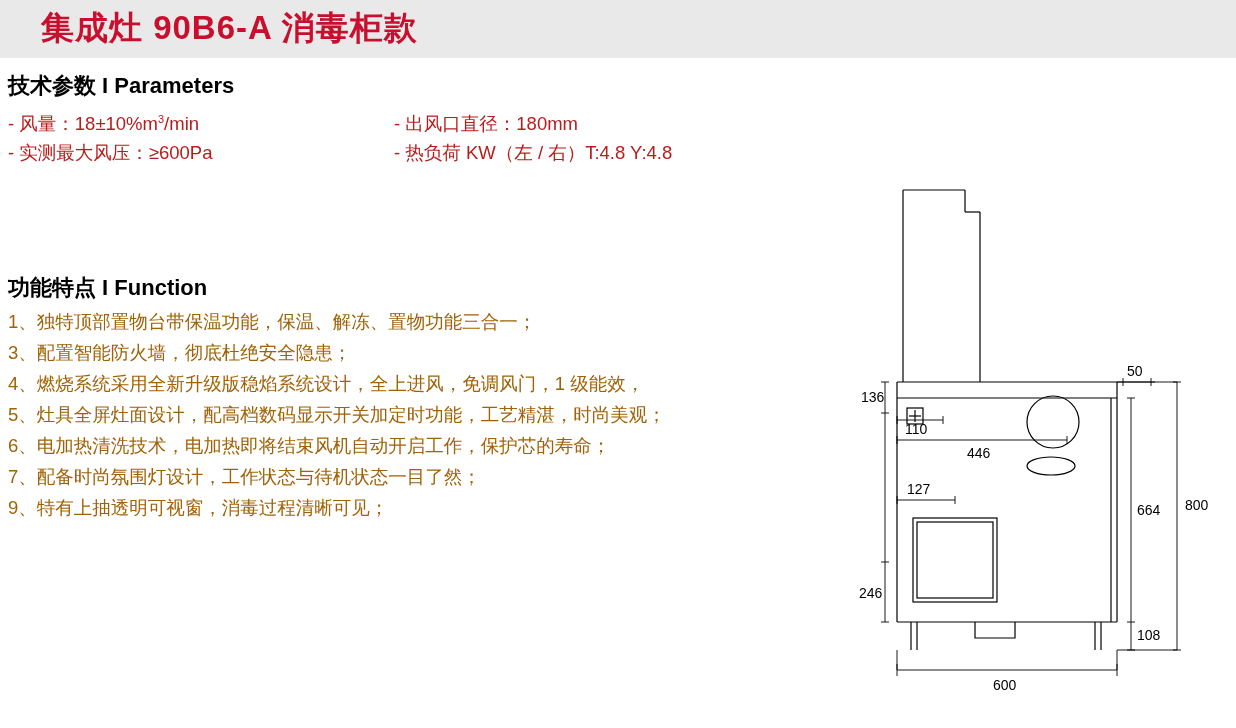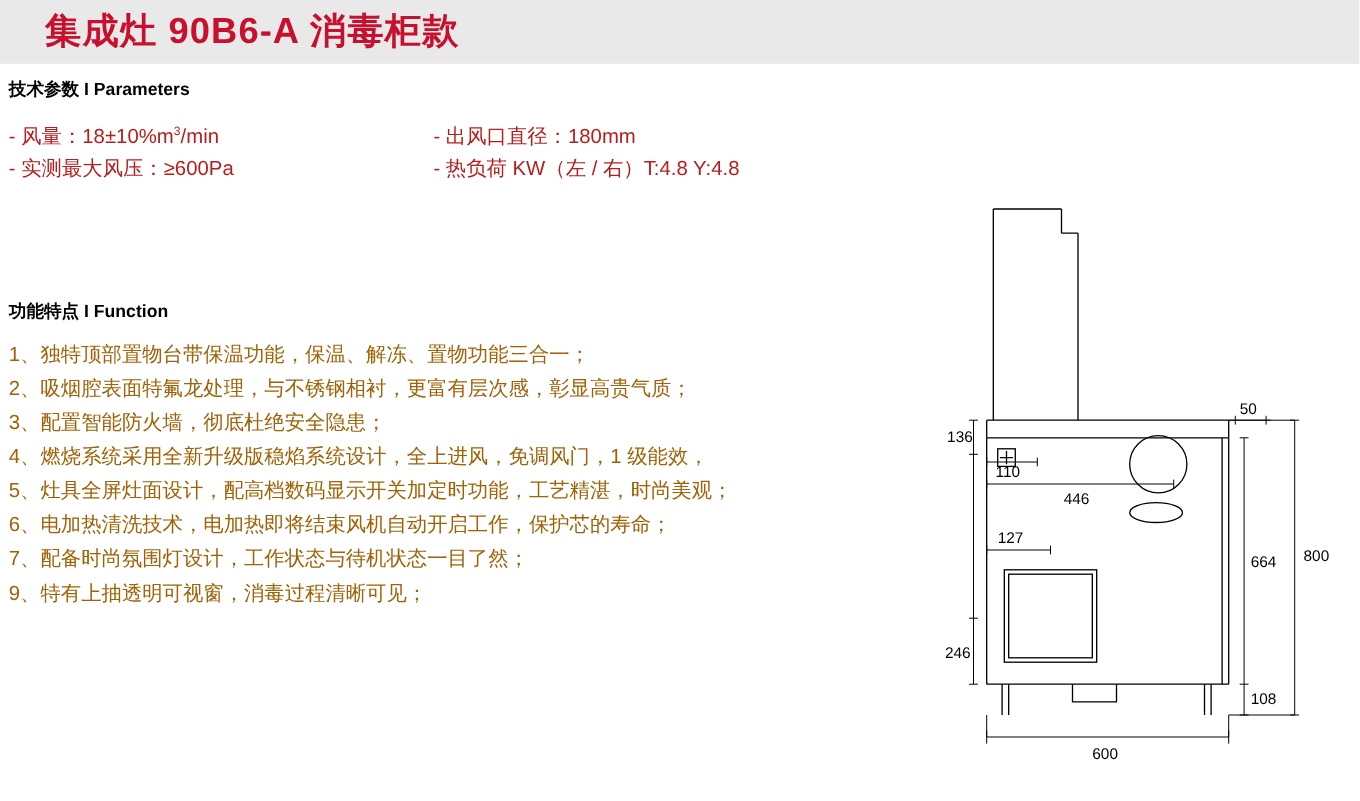--- a/index.html
+++ b/index.html
@@ -32,21 +32,21 @@
     font-weight: bold;
     color: #c8102e;
     letter-spacing: 1px;
     white-space: nowrap;
     margin-left: 29px;
   }
 
   
   .sec-heading {
     position: absolute;
-    font-size: 16px;
+    font-size: 22px;
     font-weight: bold;
     color: #000;
     white-space: nowrap;
   }
   #params-heading { left: 8px; top: 71px; }
   #function-heading { left: 8px; top: 273px; }
 
   
   .param {
     position: absolute;
@@ -108,21 +108,20 @@
 <div class="param p-c2 p-r1">- 出风口直径：180mm</div>
 
 <div class="param p-c1 p-r2">- 实测最大风压：≥600Pa</div>
 
 <div class="param p-c2 p-r2">- 热负荷 KW（左 / 右）T:4.8    Y:4.8</div>
 
 <div class="sec-heading" id="function-heading">功能特点 I Function</div>
 
 <div class="func-list">
   <div class="func-item"><span>1、</span><span>独特顶部置物台带保温功能，保温、解冻、置物功能三合一；</span></div>
-  <div class="func-item"><span>2、</span><span>吸烟腔表面特氟龙处理，与不锈钢相衬，更富有层次感，彰显高贵气质；</span></div>
   <div class="func-item"><span>3、</span><span>配置智能防火墙，彻底杜绝安全隐患；</span></div>
   <div class="func-item"><span>4、</span><span>燃烧系统采用全新升级版稳焰系统设计，全上进风，免调风门，1 级能效，</span></div>
   <div class="func-item"><span>5、</span><span>灶具全屏灶面设计，配高档数码显示开关加定时功能，工艺精湛，时尚美观；</span></div>
   <div class="func-item"><span>6、</span><span>电加热清洗技术，电加热即将结束风机自动开启工作，保护芯的寿命；</span></div>
   <div class="func-item"><span>7、</span><span>配备时尚氛围灯设计，工作状态与待机状态一目了然；</span></div>
   <div class="func-item"><span>9、</span><span>特有上抽透明可视窗，消毒过程清晰可见；</span></div>
 </div>
 
 <div class="drawing">
 <svg width="375" height="530" viewBox="0 0 375 530" xmlns="http://www.w3.org/2000/svg">

